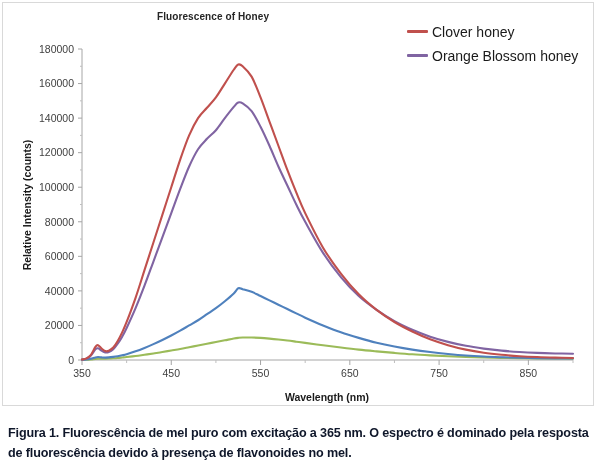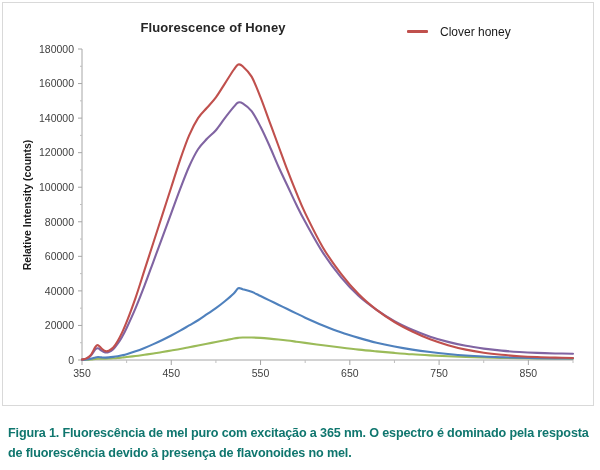--- a/index.html
+++ b/index.html
@@ -22,24 +22,24 @@
     top: 2px;
     width: 592px;
     height: 404px;
     background: #ffffff;
     border: 1px solid #d9d9d9;
     box-sizing: border-box;
   }
   #chart-title {
     position: absolute;
     left: 0;
-    top: 17px;
+    top: 8px;
     width: 420px;
     text-align: center;
-    font-size: 13px;
+    font-size: 10px;
     font-weight: bold;
     color: #262626;
     letter-spacing: 0.1px;
   }
   
   #legend {
     position: absolute;
     left: 404px;
     top: 18px;
     width: 186px;
@@ -51,24 +51,23 @@
     margin-bottom: 3px;
   }
   .legend-swatch {
     width: 21px;
     height: 3px;
     border-radius: 1px;
     flex: 0 0 auto;
     margin-right: 4px;
   }
   .legend-label {
-    font-size: 12px;
+    font-size: 14px;
     color: #1a1a1a;
     white-space: nowrap;
-    margin-left: 8px;
   }
   
   #plot-wrap {
     position: absolute;
     left: 0;
     top: 0;
     width: 592px;
     height: 404px;
   }
   #plot-svg {
@@ -100,21 +99,21 @@
   }
   
   #caption {
     position: absolute;
     left: 8px;
     top: 424px;
     width: 588px;
     font-size: 12.6px;
     font-weight: bold;
     line-height: 1.55;
-    color: #0f766e;
+    color: #0f172a;
     letter-spacing: -0.15px;
   }
   .tick-text {
     font-family: "Liberation Sans", sans-serif;
     font-size: 10.5px;
     fill: #3f3f3f;
   }
 </style>
 </head>
 <body>
@@ -122,20 +121,24 @@
 <div id="screen">
 
   <div id="chart-card">
 
     <div id="chart-title">Fluorescence of Honey</div>
 
     <div id="legend">
         <div class="legend-row">
           <span class="legend-swatch" style="background: rgb(192, 80, 77);"></span>
           <span class="legend-label">Clover honey</span>
+        </div>
+        <div class="legend-row">
+          <span class="legend-swatch" style="background: rgb(128, 100, 162);"></span>
+          <span class="legend-label">Orange Blossom honey</span>
         </div>
       </div>
 
     <div id="plot-wrap">
       <svg id="plot-svg" width="592" height="404" viewBox="0 0 592 404">
           <path d="M 79 46 L 79 357 L 570 357" fill="none" stroke="#a6a6a6" stroke-width="1"></path>
           <line x1="75" y1="357" x2="79" y2="357" stroke="#a6a6a6" stroke-width="1"></line>
           <text x="71" y="360.8" text-anchor="end" class="tick-text">0</text>
           <line x1="75" y1="322.44444444444446" x2="79" y2="322.44444444444446" stroke="#a6a6a6" stroke-width="1"></line>
           <text x="71" y="326.24444444444447" text-anchor="end" class="tick-text">20000</text>
@@ -181,19 +184,20 @@
           <line x1="302.1818181818182" y1="357" x2="302.1818181818182" y2="360" stroke="#bfbfbf" stroke-width="1"></line>
           <line x1="391.45454545454544" y1="357" x2="391.45454545454544" y2="360" stroke="#bfbfbf" stroke-width="1"></line>
           <line x1="480.72727272727275" y1="357" x2="480.72727272727275" y2="360" stroke="#bfbfbf" stroke-width="1"></line>
           <line x1="570" y1="357" x2="570" y2="360" stroke="#bfbfbf" stroke-width="1"></line>
           <path d="M 79.00 356.86 C 79.74 356.83, 81.98 356.78, 83.46 356.69 C 84.95 356.60, 86.44 356.48, 87.93 356.34 C 89.42 356.21, 91.20 355.98, 92.39 355.88 C 93.58 355.77, 94.03 355.73, 95.07 355.70 C 96.11 355.68, 97.45 355.71, 98.64 355.70 C 99.83 355.70, 101.02 355.68, 102.21 355.65 C 103.40 355.62, 104.44 355.59, 105.78 355.53 C 107.12 355.47, 108.76 355.37, 110.25 355.27 C 111.73 355.17, 113.22 355.06, 114.71 354.93 C 116.20 354.80, 117.68 354.64, 119.17 354.49 C 120.66 354.35, 121.40 354.31, 123.64 354.06 C 125.87 353.82, 129.59 353.40, 132.56 353.03 C 135.54 352.65, 138.52 352.25, 141.49 351.82 C 144.47 351.38, 147.44 350.90, 150.42 350.43 C 153.39 349.97, 156.37 349.54, 159.35 349.05 C 162.32 348.56, 165.30 348.02, 168.27 347.50 C 171.25 346.98, 174.22 346.49, 177.20 345.94 C 180.18 345.40, 183.15 344.79, 186.13 344.21 C 189.10 343.64, 192.08 343.06, 195.05 342.49 C 198.03 341.91, 201.01 341.33, 203.98 340.76 C 206.96 340.18, 209.93 339.61, 212.91 339.03 C 215.88 338.46, 218.86 337.88, 221.84 337.30 C 224.81 336.73, 228.53 335.98, 230.76 335.58 C 233.00 335.17, 233.74 335.06, 235.23 334.88 C 236.72 334.71, 237.46 334.60, 239.69 334.54 C 241.92 334.48, 245.64 334.48, 248.62 334.54 C 251.59 334.60, 254.57 334.71, 257.55 334.88 C 260.52 335.06, 263.50 335.32, 266.47 335.58 C 269.45 335.83, 272.42 336.12, 275.40 336.44 C 278.38 336.76, 281.35 337.10, 284.33 337.48 C 287.30 337.85, 290.28 338.28, 293.25 338.69 C 296.23 339.09, 297.72 339.29, 302.18 339.89 C 306.65 340.50, 314.08 341.54, 320.04 342.31 C 325.99 343.09, 331.94 343.84, 337.89 344.56 C 343.84 345.28, 349.79 346.00, 355.75 346.63 C 361.70 347.27, 367.65 347.81, 373.60 348.36 C 379.55 348.91, 385.50 349.43, 391.45 349.92 C 397.41 350.41, 403.36 350.90, 409.31 351.30 C 415.26 351.70, 421.21 352.02, 427.16 352.33 C 433.12 352.65, 439.07 352.94, 445.02 353.20 C 450.97 353.46, 456.92 353.69, 462.87 353.89 C 468.82 354.09, 474.78 354.25, 480.73 354.41 C 486.68 354.57, 492.63 354.73, 498.58 354.84 C 504.53 354.96, 510.48 355.01, 516.44 355.10 C 522.39 355.19, 528.34 355.29, 534.29 355.36 C 540.24 355.43, 546.19 355.49, 552.15 355.53 C 558.10 355.57, 567.02 355.60, 570.00 355.62" fill="none" stroke="#9BBB59" stroke-width="2.1" stroke-linecap="round" stroke-linejoin="round"></path>
           <path d="M 79.00 356.79 C 79.74 356.74, 81.98 356.64, 83.46 356.45 C 84.95 356.25, 86.44 355.96, 87.93 355.62 C 89.42 355.28, 91.20 354.67, 92.39 354.41 C 93.58 354.15, 94.03 354.06, 95.07 354.06 C 96.11 354.06, 97.45 354.32, 98.64 354.41 C 99.83 354.49, 101.02 354.58, 102.21 354.58 C 103.40 354.58, 104.44 354.52, 105.78 354.41 C 107.12 354.29, 108.76 354.09, 110.25 353.89 C 111.73 353.69, 113.22 353.46, 114.71 353.20 C 116.20 352.94, 117.68 352.65, 119.17 352.33 C 120.66 352.02, 121.40 351.96, 123.64 351.30 C 125.87 350.64, 129.59 349.43, 132.56 348.36 C 135.54 347.30, 138.52 346.12, 141.49 344.91 C 144.47 343.70, 147.44 342.43, 150.42 341.10 C 153.39 339.78, 156.37 338.40, 159.35 336.96 C 162.32 335.52, 165.30 334.02, 168.27 332.47 C 171.25 330.91, 174.22 329.30, 177.20 327.63 C 180.18 325.96, 183.15 324.17, 186.13 322.44 C 189.10 320.72, 192.08 319.13, 195.05 317.26 C 198.03 315.39, 201.01 313.23, 203.98 311.21 C 206.96 309.20, 209.93 307.33, 212.91 305.17 C 215.88 303.01, 218.86 300.70, 221.84 298.26 C 224.81 295.81, 228.53 292.64, 230.76 290.48 C 233.00 288.32, 233.74 286.02, 235.23 285.30 C 236.72 284.58, 237.46 285.59, 239.69 286.16 C 241.92 286.74, 245.64 287.60, 248.62 288.75 C 251.59 289.90, 254.57 291.63, 257.55 293.07 C 260.52 294.51, 263.50 295.95, 266.47 297.39 C 269.45 298.83, 272.42 300.27, 275.40 301.71 C 278.38 303.15, 281.35 304.59, 284.33 306.03 C 287.30 307.47, 290.28 308.91, 293.25 310.35 C 296.23 311.79, 297.72 312.65, 302.18 314.67 C 306.65 316.69, 314.08 320.00, 320.04 322.44 C 325.99 324.89, 331.94 327.28, 337.89 329.36 C 343.84 331.43, 349.79 333.16, 355.75 334.88 C 361.70 336.61, 367.65 338.28, 373.60 339.72 C 379.55 341.16, 385.50 342.37, 391.45 343.52 C 397.41 344.68, 403.36 345.71, 409.31 346.63 C 415.26 347.55, 421.21 348.33, 427.16 349.05 C 433.12 349.77, 439.07 350.38, 445.02 350.95 C 450.97 351.53, 456.92 352.08, 462.87 352.51 C 468.82 352.94, 474.78 353.26, 480.73 353.54 C 486.68 353.83, 492.63 354.03, 498.58 354.24 C 504.53 354.44, 510.48 354.61, 516.44 354.75 C 522.39 354.90, 528.34 355.00, 534.29 355.10 C 540.24 355.20, 546.19 355.29, 552.15 355.36 C 558.10 355.43, 567.02 355.50, 570.00 355.53" fill="none" stroke="#4F81BD" stroke-width="2.1" stroke-linecap="round" stroke-linejoin="round"></path>
           <path d="M 79.00 356.57 C 79.74 356.41, 81.98 356.29, 83.46 355.62 C 84.95 354.94, 86.44 354.06, 87.93 352.51 C 89.42 350.95, 91.20 347.50, 92.39 346.29 C 93.58 345.08, 94.03 345.02, 95.07 345.25 C 96.11 345.48, 97.45 346.98, 98.64 347.67 C 99.83 348.36, 101.02 349.17, 102.21 349.40 C 103.40 349.63, 104.44 349.57, 105.78 349.05 C 107.12 348.53, 108.76 347.67, 110.25 346.29 C 111.73 344.91, 113.22 342.86, 114.71 340.76 C 116.20 338.66, 117.68 336.30, 119.17 333.68 C 120.66 331.05, 121.40 329.79, 123.64 325.04 C 125.87 320.28, 129.59 312.22, 132.56 305.17 C 135.54 298.11, 138.52 290.48, 141.49 282.71 C 144.47 274.93, 147.44 266.58, 150.42 258.52 C 153.39 250.45, 156.37 242.39, 159.35 234.33 C 162.32 226.26, 165.30 218.20, 168.27 210.14 C 171.25 202.08, 174.22 193.72, 177.20 185.95 C 180.18 178.17, 183.15 170.11, 186.13 163.49 C 189.10 156.87, 192.08 150.82, 195.05 146.21 C 198.03 141.60, 201.01 139.01, 203.98 135.84 C 206.96 132.68, 209.93 130.66, 212.91 127.21 C 215.88 123.75, 218.86 119.00, 221.84 115.11 C 224.81 111.22, 228.53 106.47, 230.76 103.88 C 233.00 101.29, 233.74 100.14, 235.23 99.56 C 236.72 98.99, 237.46 98.99, 239.69 100.43 C 241.92 101.86, 245.64 104.31, 248.62 108.20 C 251.59 112.09, 254.57 117.99, 257.55 123.75 C 260.52 129.51, 263.50 136.13, 266.47 142.76 C 269.45 149.38, 272.42 156.87, 275.40 163.49 C 278.38 170.11, 281.35 176.16, 284.33 182.49 C 287.30 188.83, 290.28 195.45, 293.25 201.50 C 296.23 207.55, 297.72 210.71, 302.18 218.78 C 306.65 226.84, 314.08 240.66, 320.04 249.88 C 325.99 259.09, 331.94 266.87, 337.89 274.07 C 343.84 281.27, 349.79 287.60, 355.75 293.07 C 361.70 298.54, 367.65 302.72, 373.60 306.89 C 379.55 311.07, 385.50 314.81, 391.45 318.13 C 397.41 321.44, 403.36 324.17, 409.31 326.76 C 415.26 329.36, 421.21 331.66, 427.16 333.68 C 433.12 335.69, 439.07 337.33, 445.02 338.86 C 450.97 340.38, 456.92 341.71, 462.87 342.83 C 468.82 343.96, 474.78 344.79, 480.73 345.60 C 486.68 346.40, 492.63 347.09, 498.58 347.67 C 504.53 348.25, 510.48 348.68, 516.44 349.05 C 522.39 349.43, 528.34 349.69, 534.29 349.92 C 540.24 350.15, 546.19 350.29, 552.15 350.43 C 558.10 350.58, 567.02 350.72, 570.00 350.78" fill="none" stroke="#8064A2" stroke-width="2.1" stroke-linecap="round" stroke-linejoin="round"></path>
           <path d="M 79.00 356.48 C 79.74 356.31, 81.98 356.22, 83.46 355.44 C 84.95 354.67, 86.44 353.75, 87.93 351.82 C 89.42 349.89, 91.20 345.48, 92.39 343.87 C 93.58 342.26, 94.03 341.85, 95.07 342.14 C 96.11 342.43, 97.45 344.62, 98.64 345.60 C 99.83 346.58, 101.02 347.67, 102.21 348.02 C 103.40 348.36, 104.44 348.25, 105.78 347.67 C 107.12 347.09, 108.76 346.17, 110.25 344.56 C 111.73 342.95, 113.22 340.53, 114.71 337.99 C 116.20 335.46, 117.68 332.52, 119.17 329.36 C 120.66 326.19, 121.40 324.75, 123.64 318.99 C 125.87 313.23, 129.59 303.44, 132.56 294.80 C 135.54 286.16, 138.52 276.37, 141.49 267.16 C 144.47 257.94, 147.44 248.73, 150.42 239.51 C 153.39 230.30, 156.37 221.08, 159.35 211.87 C 162.32 202.65, 165.30 193.44, 168.27 184.22 C 171.25 175.01, 174.22 165.22, 177.20 156.58 C 180.18 147.94, 183.15 139.30, 186.13 132.39 C 189.10 125.48, 192.08 119.72, 195.05 115.11 C 198.03 110.50, 201.01 108.20, 203.98 104.74 C 206.96 101.29, 209.93 98.41, 212.91 94.38 C 215.88 90.35, 218.86 85.16, 221.84 80.56 C 224.81 75.95, 228.53 69.90, 230.76 66.73 C 233.00 63.57, 233.74 62.13, 235.23 61.55 C 236.72 60.97, 237.46 61.26, 239.69 63.28 C 241.92 65.29, 245.64 68.46, 248.62 73.64 C 251.59 78.83, 254.57 86.89, 257.55 94.38 C 260.52 101.86, 263.50 110.50, 266.47 118.57 C 269.45 126.63, 272.42 134.69, 275.40 142.76 C 278.38 150.82, 281.35 159.17, 284.33 166.94 C 287.30 174.72, 290.28 182.21, 293.25 189.41 C 296.23 196.60, 297.72 200.92, 302.18 210.14 C 306.65 219.35, 314.08 234.62, 320.04 244.69 C 325.99 254.77, 331.94 262.84, 337.89 270.61 C 343.84 278.39, 349.79 285.30, 355.75 291.34 C 361.70 297.39, 367.65 302.29, 373.60 306.89 C 379.55 311.50, 385.50 315.39, 391.45 318.99 C 397.41 322.59, 403.36 325.61, 409.31 328.49 C 415.26 331.37, 421.21 333.99, 427.16 336.27 C 433.12 338.54, 439.07 340.41, 445.02 342.14 C 450.97 343.87, 456.92 345.37, 462.87 346.63 C 468.82 347.90, 474.78 348.88, 480.73 349.74 C 486.68 350.61, 492.63 351.24, 498.58 351.82 C 504.53 352.39, 510.48 352.82, 516.44 353.20 C 522.39 353.57, 528.34 353.83, 534.29 354.06 C 540.24 354.29, 546.19 354.44, 552.15 354.58 C 558.10 354.73, 567.02 354.87, 570.00 354.93" fill="none" stroke="#C0504D" stroke-width="2.1" stroke-linecap="round" stroke-linejoin="round"></path>
         </svg>
       <div id="y-axis-title">Relative Intensity (counts)</div>
+      <div id="x-axis-title">Wavelength (nm)</div>
     </div>
 
   </div>
 
   <div id="caption">Figura 1. Fluorescência de mel puro com excitação a 365 nm. O espectro é dominado pela resposta de fluorescência devido à presença de flavonoides no mel.</div>
 
 </div>
 
 </body></html>

